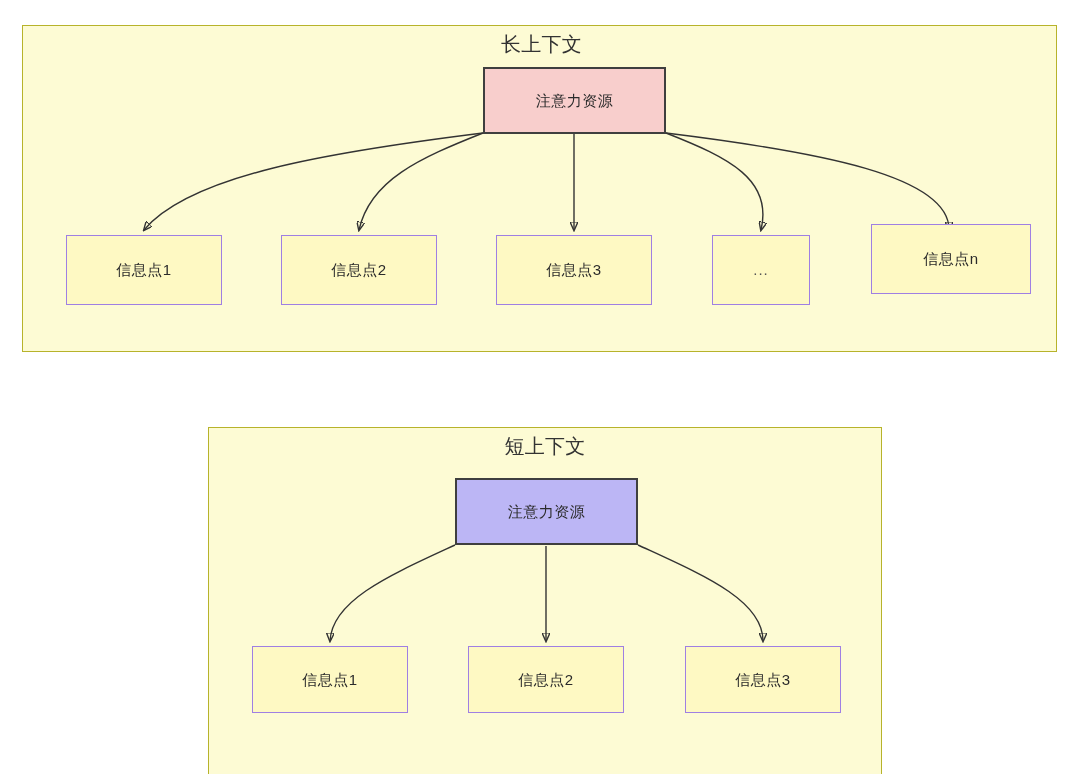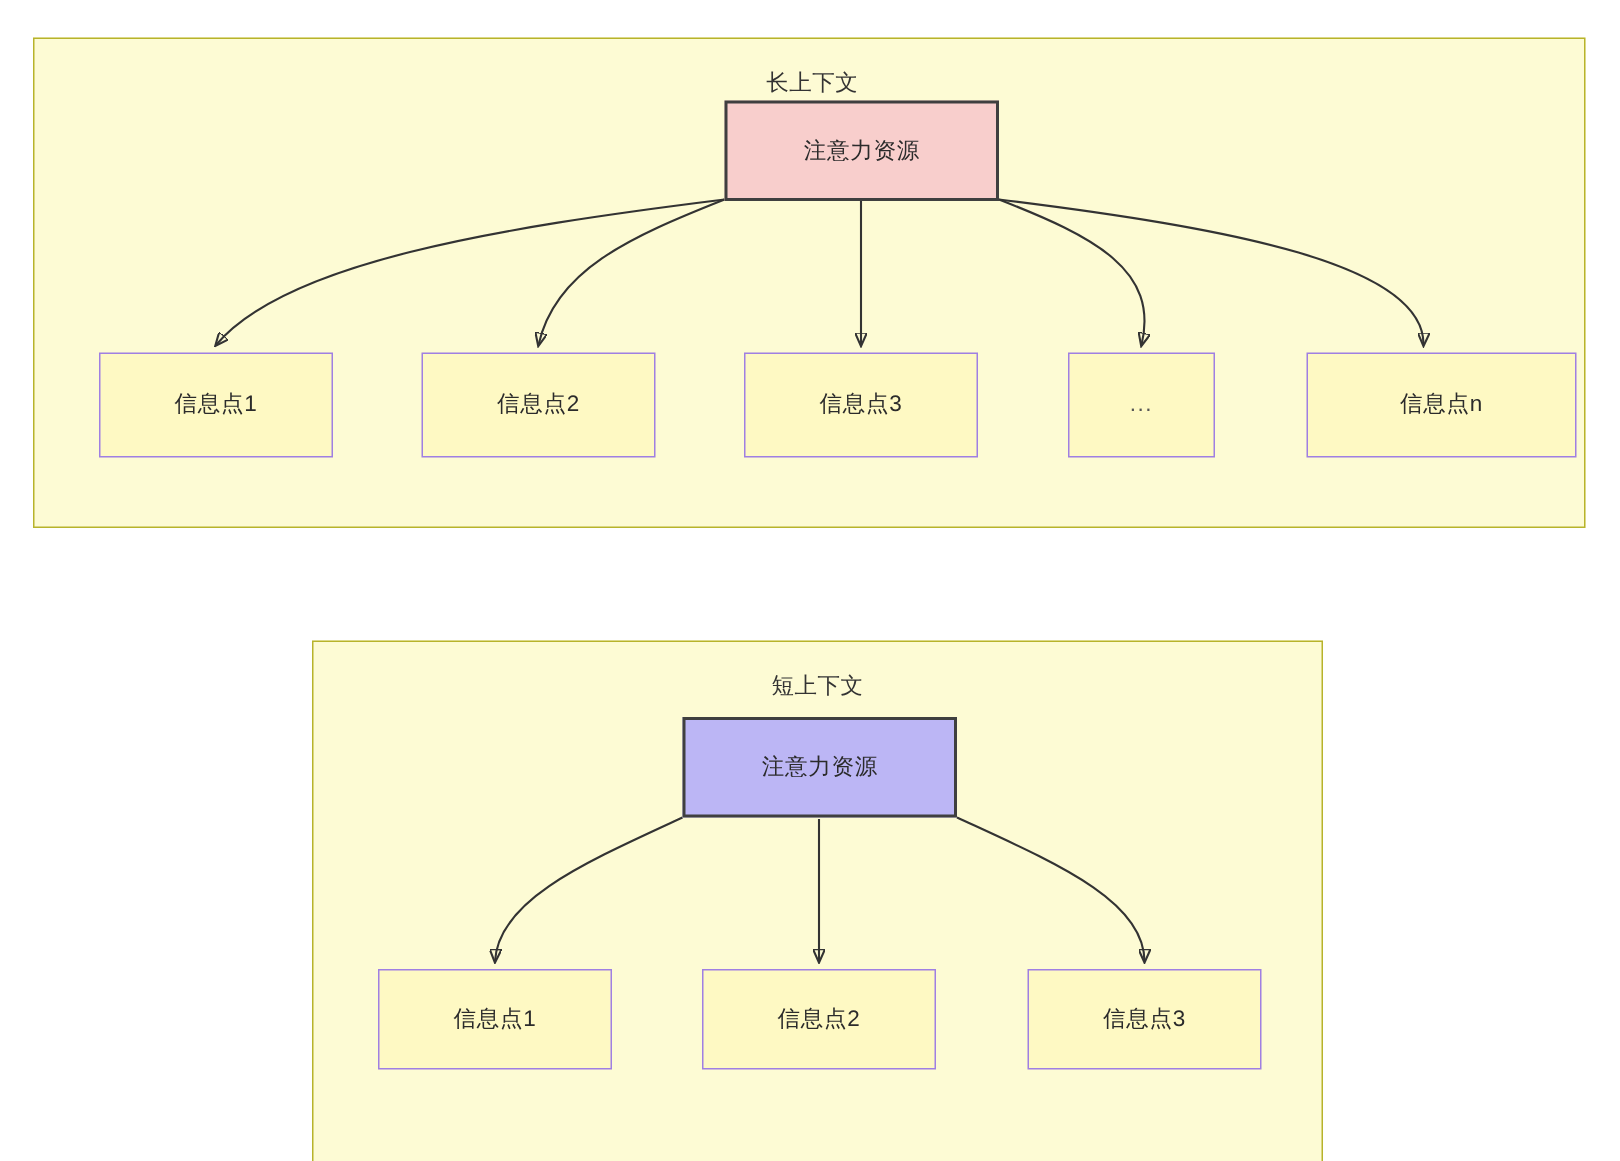--- a/index.html
+++ b/index.html
@@ -41,25 +41,24 @@
     width: 674px;
     height: 378px;
   }
 
   .group-title {
     position: absolute;
     top: 8px;
     left: 0;
     width: 100%;
     text-align: center;
-    font-size: 15px;
+    font-size: 20px;
     color: #333333;
     line-height: 20px;
     letter-spacing: 0.3px;
-    margin-top: 12px;
   }
   
   #group-long .group-title {
     left: 0;
     width: 1035px;
     text-align: center;
     transform: translateX(1px);
   }
 
   
@@ -88,21 +87,21 @@
     background: #fef9c3;
     border: 1.6px solid #9f7fe3;
   }
 
   
   #node-attention-long { left: 483px;  top: 67px;  width: 183px; height: 67px; }
   #node-long-info-1    { left: 66px;   top: 235px; width: 156px; height: 70px; }
   #node-long-info-2    { left: 281px;  top: 235px; width: 156px; height: 70px; }
   #node-long-info-3    { left: 496px;  top: 235px; width: 156px; height: 70px; }
   #node-long-info-ell  { left: 712px;  top: 235px; width: 98px;  height: 70px; }
-  #node-long-info-n    { left: 871px;  top: 235px; width: 180px; height: 70px; }
+  #node-long-info-n    { left: 871px;  top: 224px; width: 160px; height: 70px; }
 
   
   #node-attention-short { left: 455px; top: 478px; width: 183px; height: 67px; }
   #node-short-info-1    { left: 252px; top: 646px; width: 156px; height: 67px; }
   #node-short-info-2    { left: 468px; top: 646px; width: 156px; height: 67px; }
   #node-short-info-3    { left: 685px; top: 646px; width: 156px; height: 67px; }
 
   .ellipsis-label {
     font-size: 15px;
     color: #555555;

